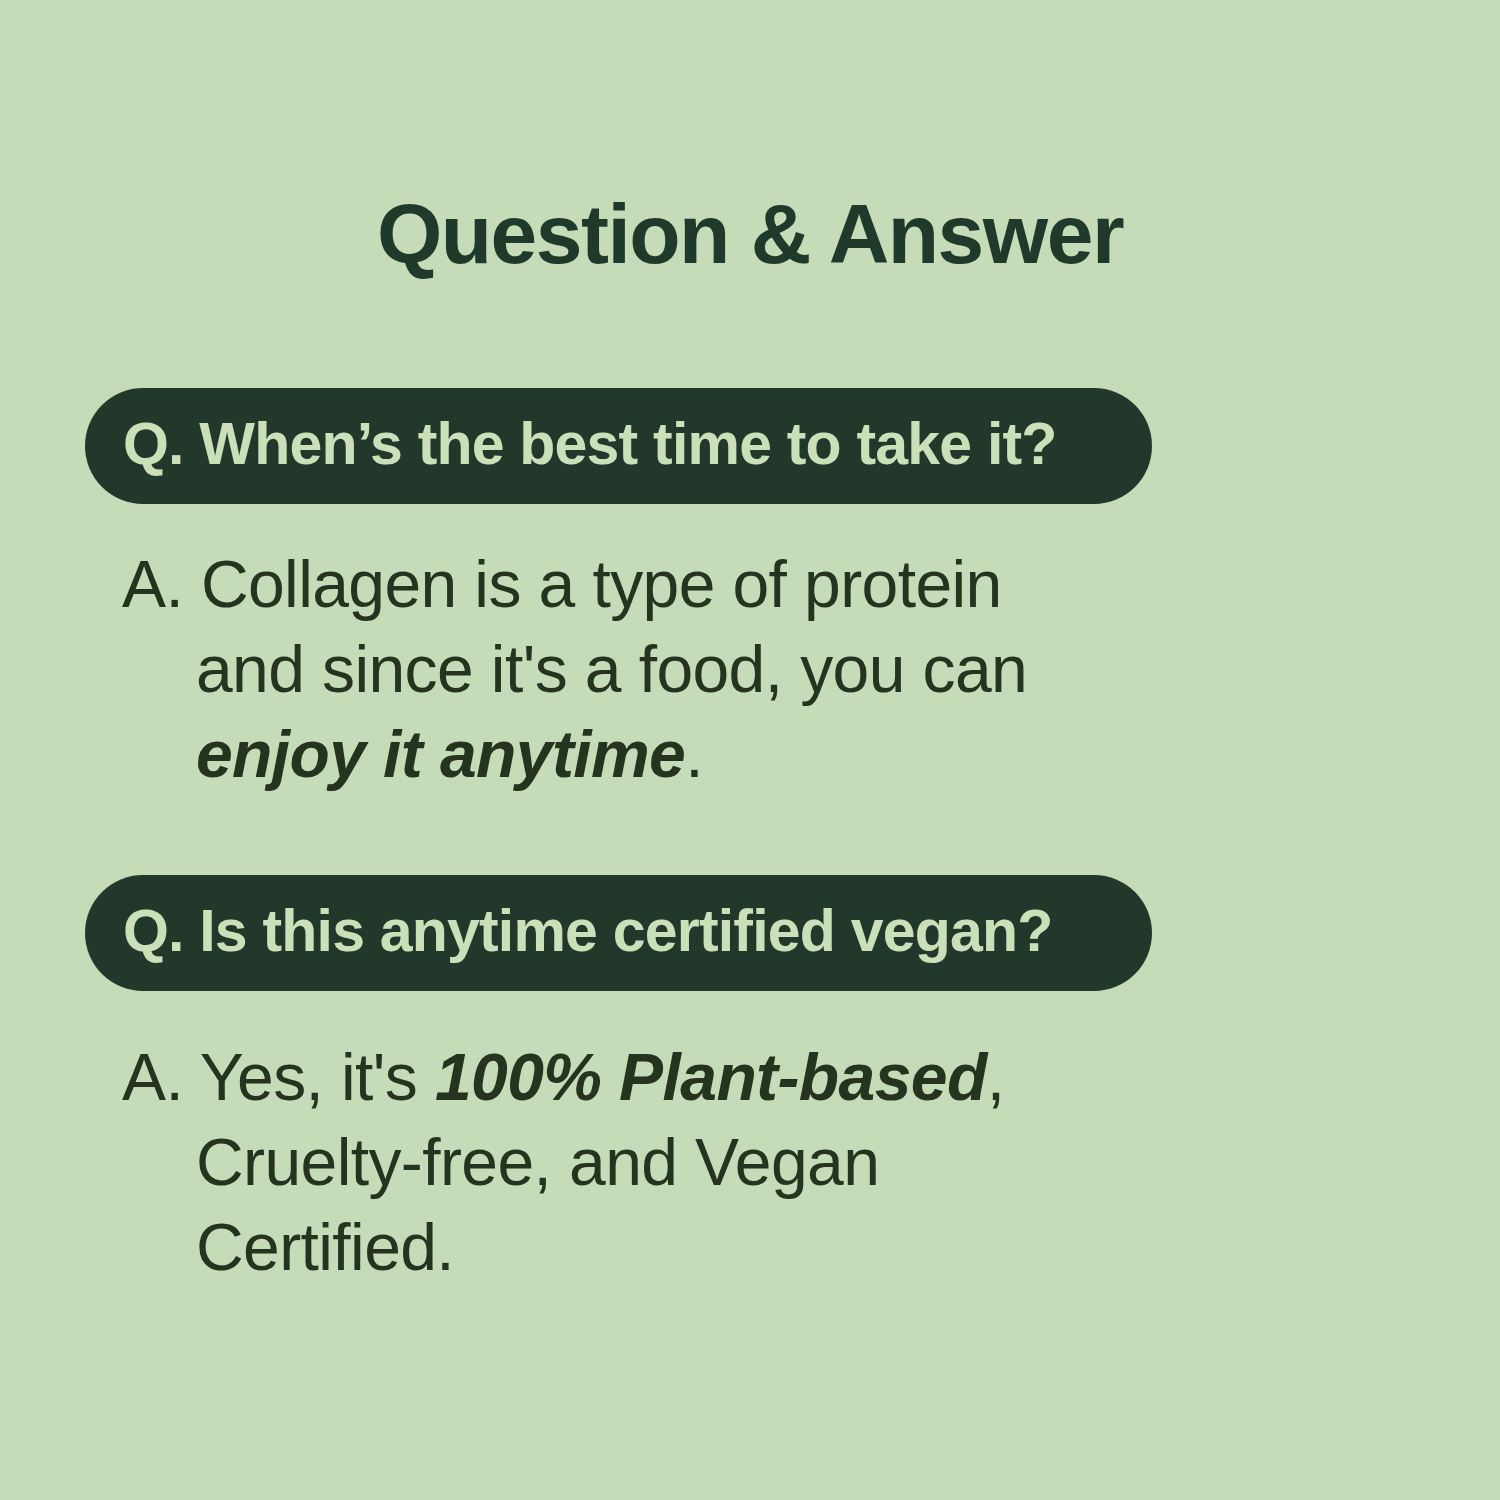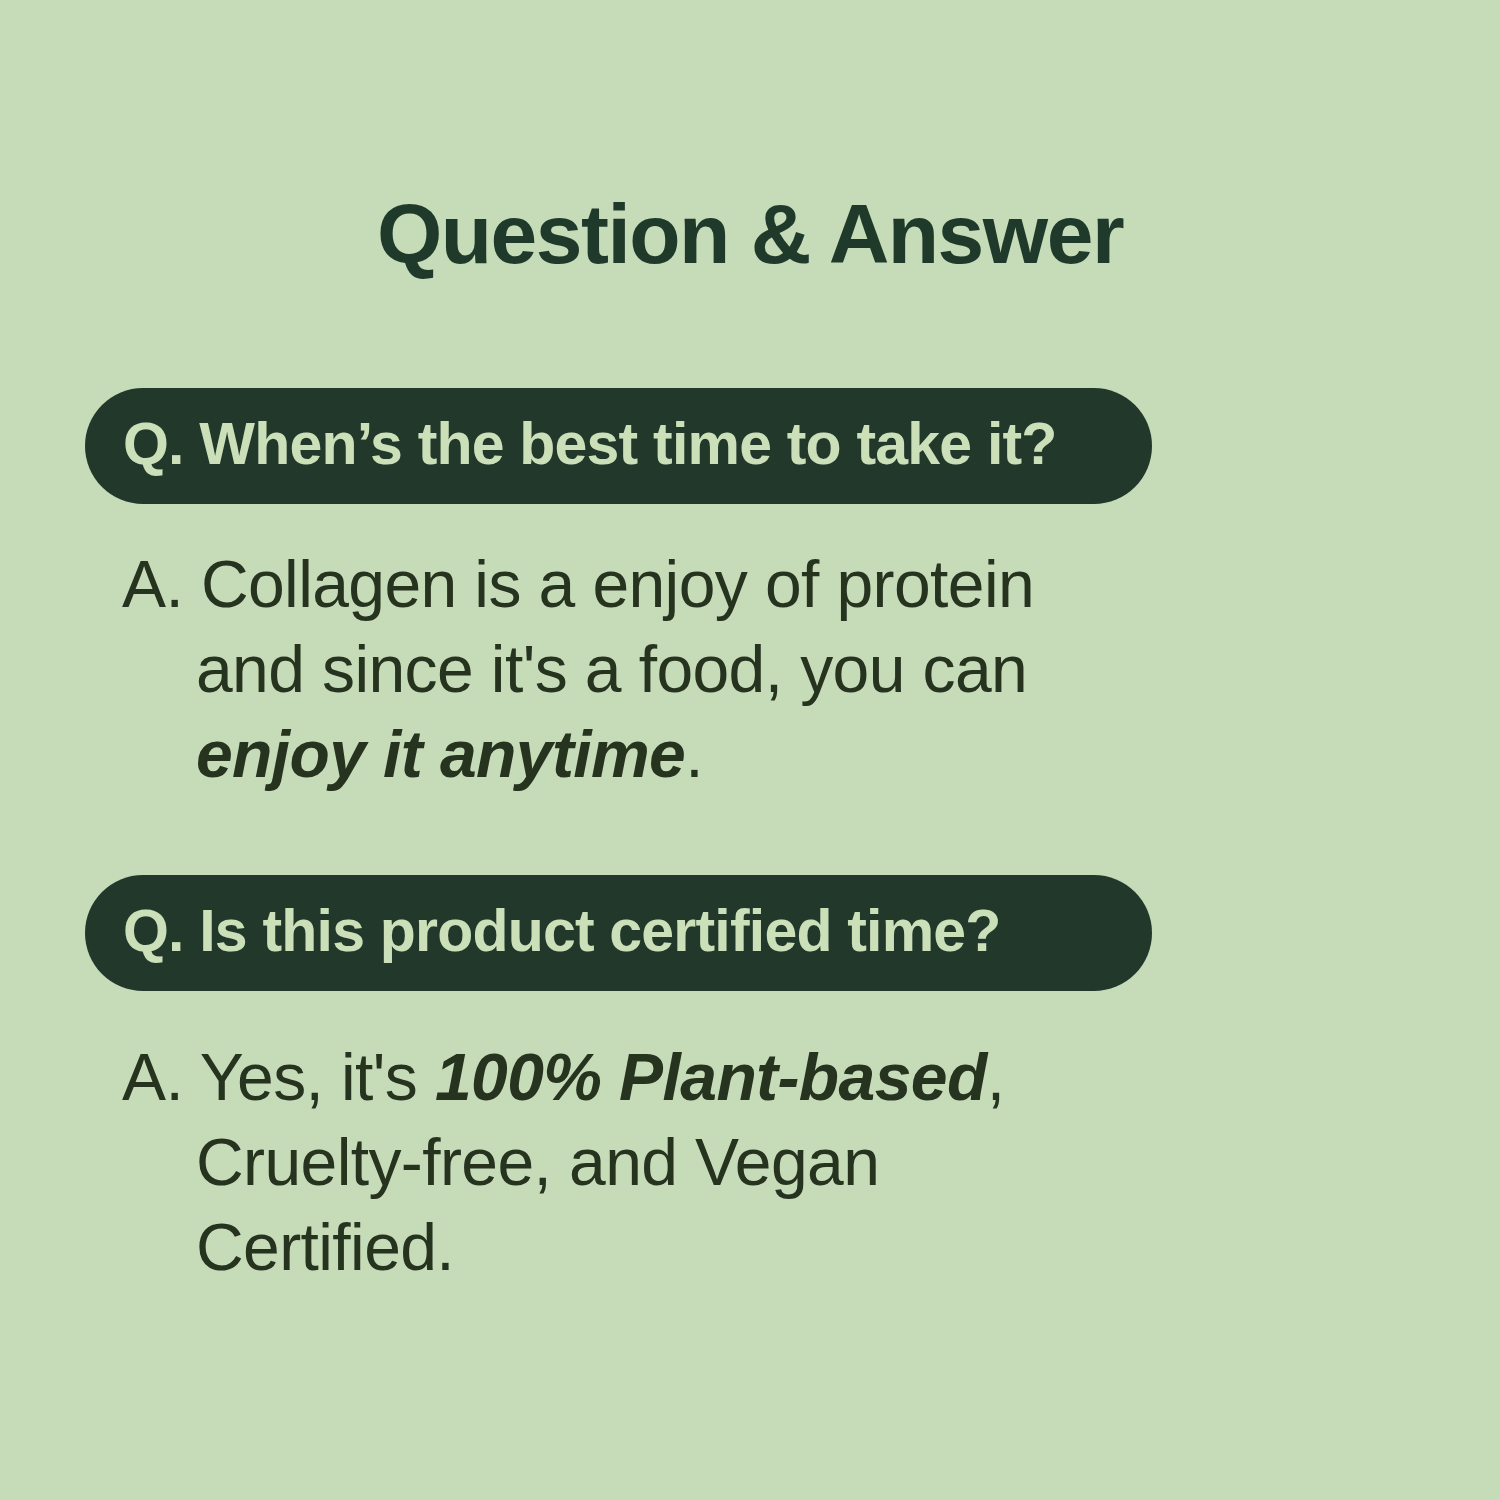--- a/index.html
+++ b/index.html
@@ -99,24 +99,24 @@
 <div class="page">
 
   <h1 class="page-title">Question &amp; Answer</h1>
 
   <div class="qa-list">
 
     <div class="qa-item">
       <div class="question-pill">
         <span class="question-text">Q. When’s the best time to take it?</span>
       </div>
-      <p class="answer-block"><span>A. Collagen is a enjoy of protein and since it's a food, you can </span><b>enjoy it anytime</b><span>.</span></p>
+      <p class="answer-block"><span>A. Collagen is a type of protein and since it's a food, you can </span><b>enjoy it anytime</b><span>.</span></p>
     </div>
 
     <div class="qa-item">
       <div class="question-pill">
-        <span class="question-text">Q. Is this product certified time?</span>
+        <span class="question-text">Q. Is this anytime certified vegan?</span>
       </div>
       <p class="answer-block"><span>A. Yes, it's </span><b>100% Plant-based</b><span>, Cruelty-free, and Vegan Certified.</span></p>
     </div>
 
   </div>
 </div>
 
 </body></html>

